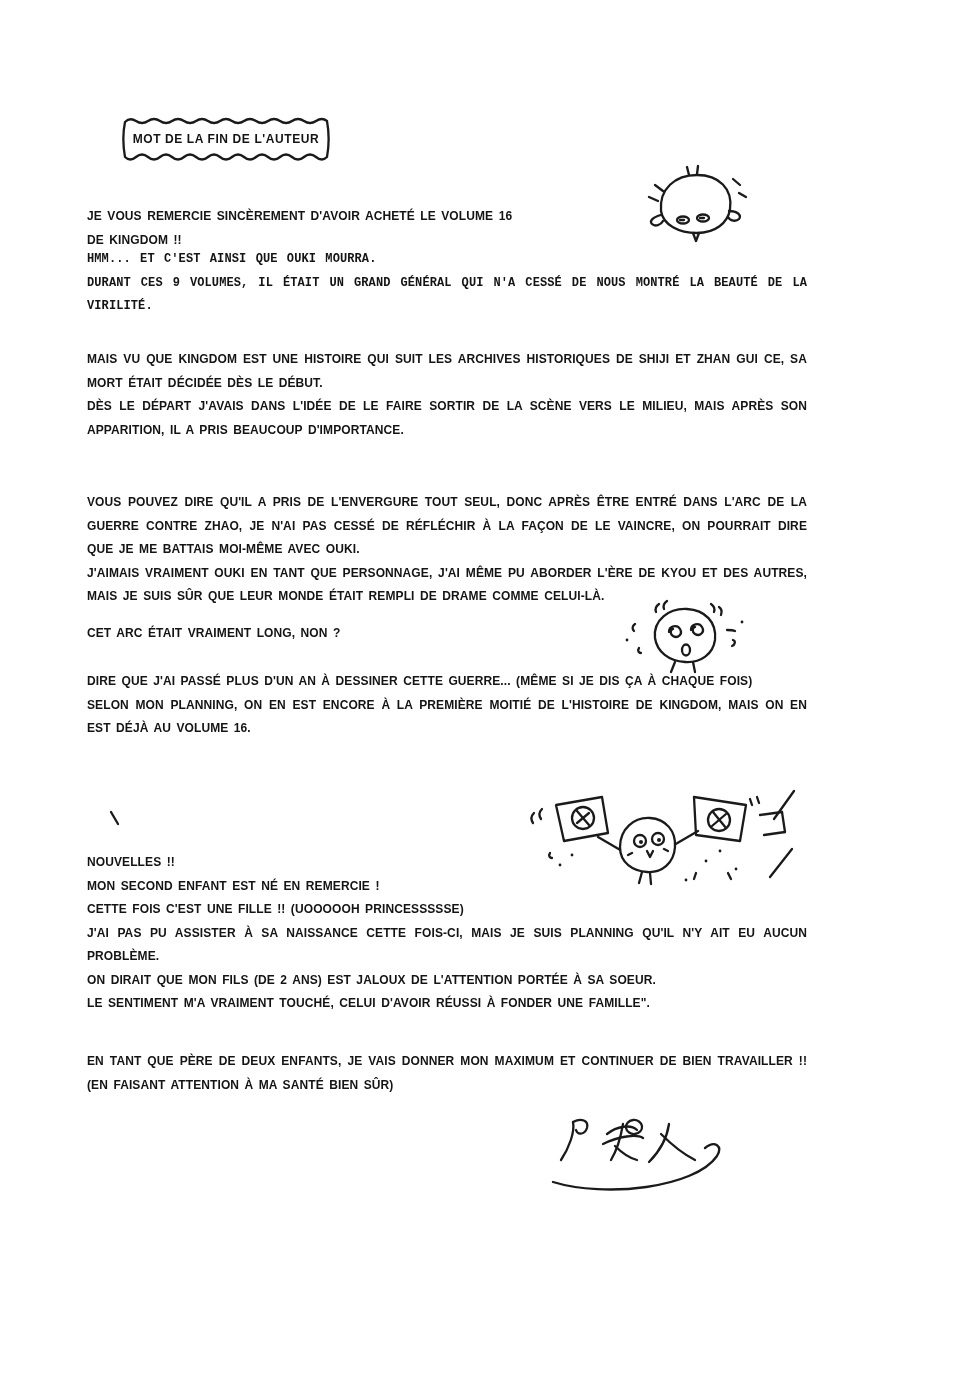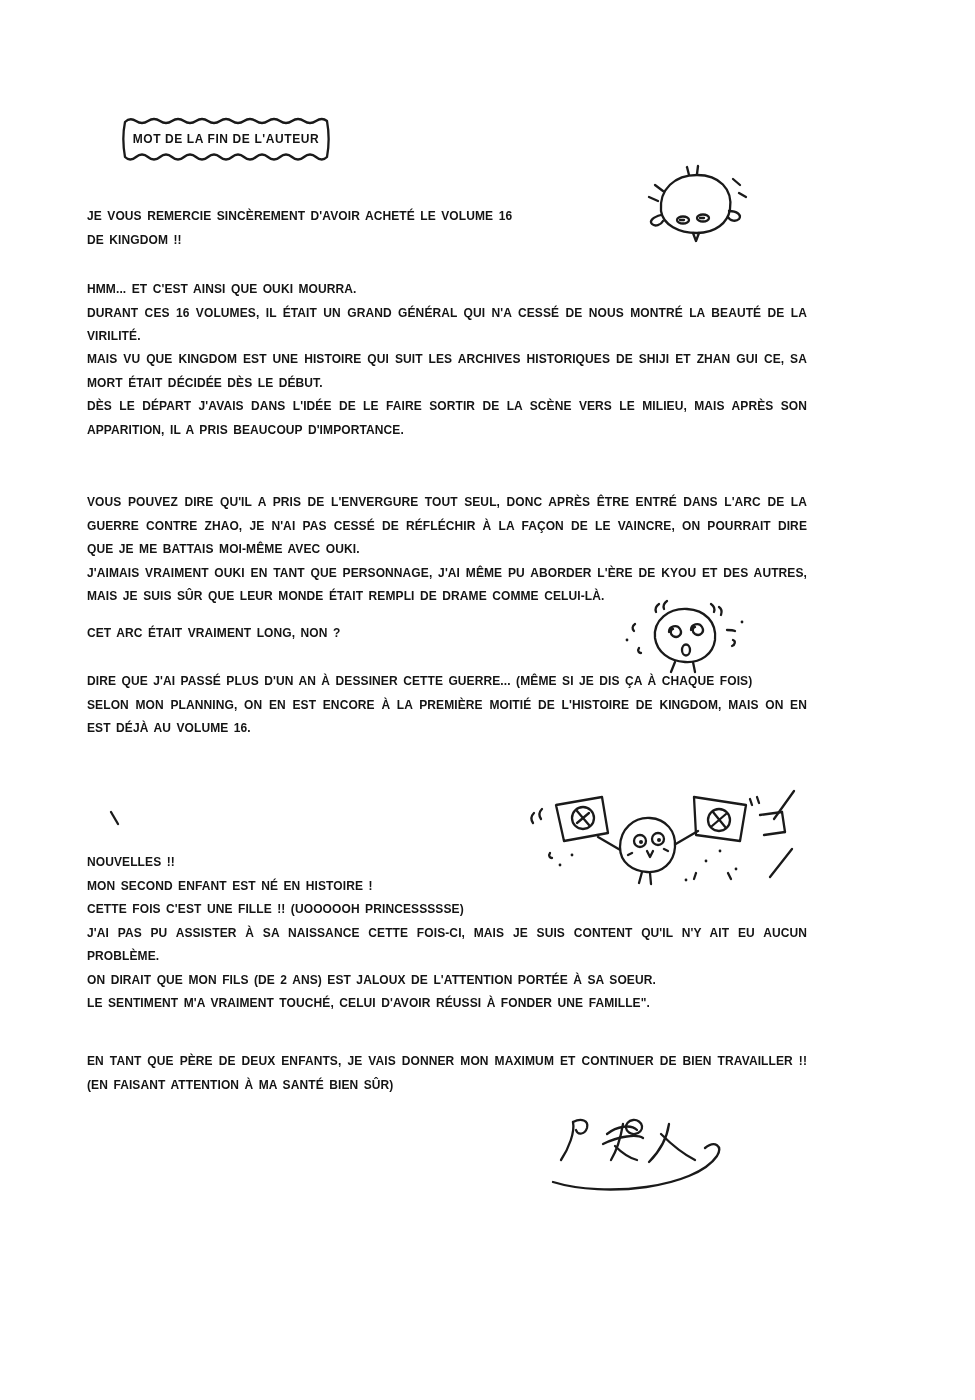--- a/index.html
+++ b/index.html
@@ -23,21 +23,21 @@
     white-space:nowrap;
   }
   
   .para{
     position:absolute;left:87px;width:720px;
     font-size:12px;font-weight:700;line-height:23.5px;
     letter-spacing:0.1px;word-spacing:2px;
   }
   .seg{text-align:justify;}
   .p1{top:205px;}
-  .p2{top:278px;}
+  .p2{top:248px;font-family:Liberation Mono, monospace;}
   .p3{top:348px;}
   .p4{top:451px;margin-top:40px;}
   .p5{top:622px;}
   .p6{top:670px;}
   .p7{top:851px;}
   .p8{top:1050px;}
   
   .doodle{position:absolute;}
   .d-bow{left:645px;top:163px;}
   .d-dizzy{left:615px;top:596px;}
@@ -144,21 +144,21 @@
     <path class="ln" d="M3 2 L10 14"></path>
   </svg>
 
   <div class="para p1">
     <div class="seg">JE VOUS REMERCIE SINCÈREMENT D'AVOIR ACHETÉ LE VOLUME 16</div>
     <div class="seg">DE KINGDOM !!</div>
   </div>
 
   <div class="para p2">
     <div class="seg">HMM... ET C'EST AINSI QUE OUKI MOURRA.</div>
-    <div class="seg">DURANT CES 16 VOLUMES, IL ÉTAIT UN GRAND GÉNÉRAL QUI N'A CESSÉ DE NOUS MONTRÉ LA BEAUTÉ DE LA VIRILITÉ.</div>
+    <div class="seg">DURANT CES 9 VOLUMES, IL ÉTAIT UN GRAND GÉNÉRAL QUI N'A CESSÉ DE NOUS MONTRÉ LA BEAUTÉ DE LA VIRILITÉ.</div>
   </div>
 
   <div class="para p3">
     <div class="seg">MAIS VU QUE KINGDOM EST UNE HISTOIRE QUI SUIT LES ARCHIVES HISTORIQUES DE SHIJI ET ZHAN GUI CE, SA MORT ÉTAIT DÉCIDÉE DÈS LE DÉBUT.</div>
     <div class="seg">DÈS LE DÉPART J'AVAIS DANS L'IDÉE DE LE FAIRE SORTIR DE LA SCÈNE VERS LE MILIEU, MAIS APRÈS SON APPARITION, IL A PRIS BEAUCOUP D'IMPORTANCE.</div>
   </div>
 
   <div class="para p4">
     <div class="seg">VOUS POUVEZ DIRE QU'IL A PRIS DE L'ENVERGURE TOUT SEUL, DONC APRÈS ÊTRE ENTRÉ DANS L'ARC DE LA GUERRE CONTRE ZHAO, JE N'AI PAS CESSÉ DE RÉFLÉCHIR À LA FAÇON DE LE VAINCRE, ON POURRAIT DIRE QUE JE ME BATTAIS MOI-MÊME AVEC OUKI.</div>
     <div class="seg">J'AIMAIS VRAIMENT OUKI EN TANT QUE PERSONNAGE, J'AI MÊME PU ABORDER L'ÈRE DE KYOU ET DES AUTRES, MAIS JE SUIS SÛR QUE LEUR MONDE ÉTAIT REMPLI DE DRAME COMME CELUI-LÀ.</div>
@@ -168,23 +168,23 @@
     <div class="seg">CET ARC ÉTAIT VRAIMENT LONG, NON ?</div>
   </div>
 
   <div class="para p6">
     <div class="seg">DIRE QUE J'AI PASSÉ PLUS D'UN AN À DESSINER CETTE GUERRE... (MÊME SI JE DIS ÇA À CHAQUE FOIS)</div>
     <div class="seg">SELON MON PLANNING, ON EN EST ENCORE À LA PREMIÈRE MOITIÉ DE L'HISTOIRE DE KINGDOM, MAIS ON EN EST DÉJÀ AU VOLUME 16.</div>
   </div>
 
   <div class="para p7">
     <div class="seg">NOUVELLES !!</div>
-    <div class="seg">MON SECOND ENFANT EST NÉ EN HISTOIRE !</div>
+    <div class="seg">MON SECOND ENFANT EST NÉ EN REMERCIE !</div>
     <div class="seg">CETTE FOIS C'EST UNE FILLE !! (UOOOOOH PRINCESSSSSE)</div>
-    <div class="seg">J'AI PAS PU ASSISTER À SA NAISSANCE CETTE FOIS-CI, MAIS JE SUIS CONTENT QU'IL N'Y AIT EU AUCUN PROBLÈME.</div>
+    <div class="seg">J'AI PAS PU ASSISTER À SA NAISSANCE CETTE FOIS-CI, MAIS JE SUIS PLANNING QU'IL N'Y AIT EU AUCUN PROBLÈME.</div>
     <div class="seg">ON DIRAIT QUE MON FILS (DE 2 ANS) EST JALOUX DE L'ATTENTION PORTÉE À SA SOEUR.</div>
     <div class="seg">LE SENTIMENT M'A VRAIMENT TOUCHÉ, CELUI D'AVOIR RÉUSSI À FONDER UNE FAMILLE".</div>
   </div>
 
   <div class="para p8">
     <div class="seg">EN TANT QUE PÈRE DE DEUX ENFANTS, JE VAIS DONNER MON MAXIMUM ET CONTINUER DE BIEN TRAVAILLER !! (EN FAISANT ATTENTION À MA SANTÉ BIEN SÛR)</div>
   </div>
 
   <svg class="doodle d-sign" width="195" height="85" viewBox="0 0 195 85">
     <path class="ln" d="M28 16 C30 26 24 42 16 54"></path>

